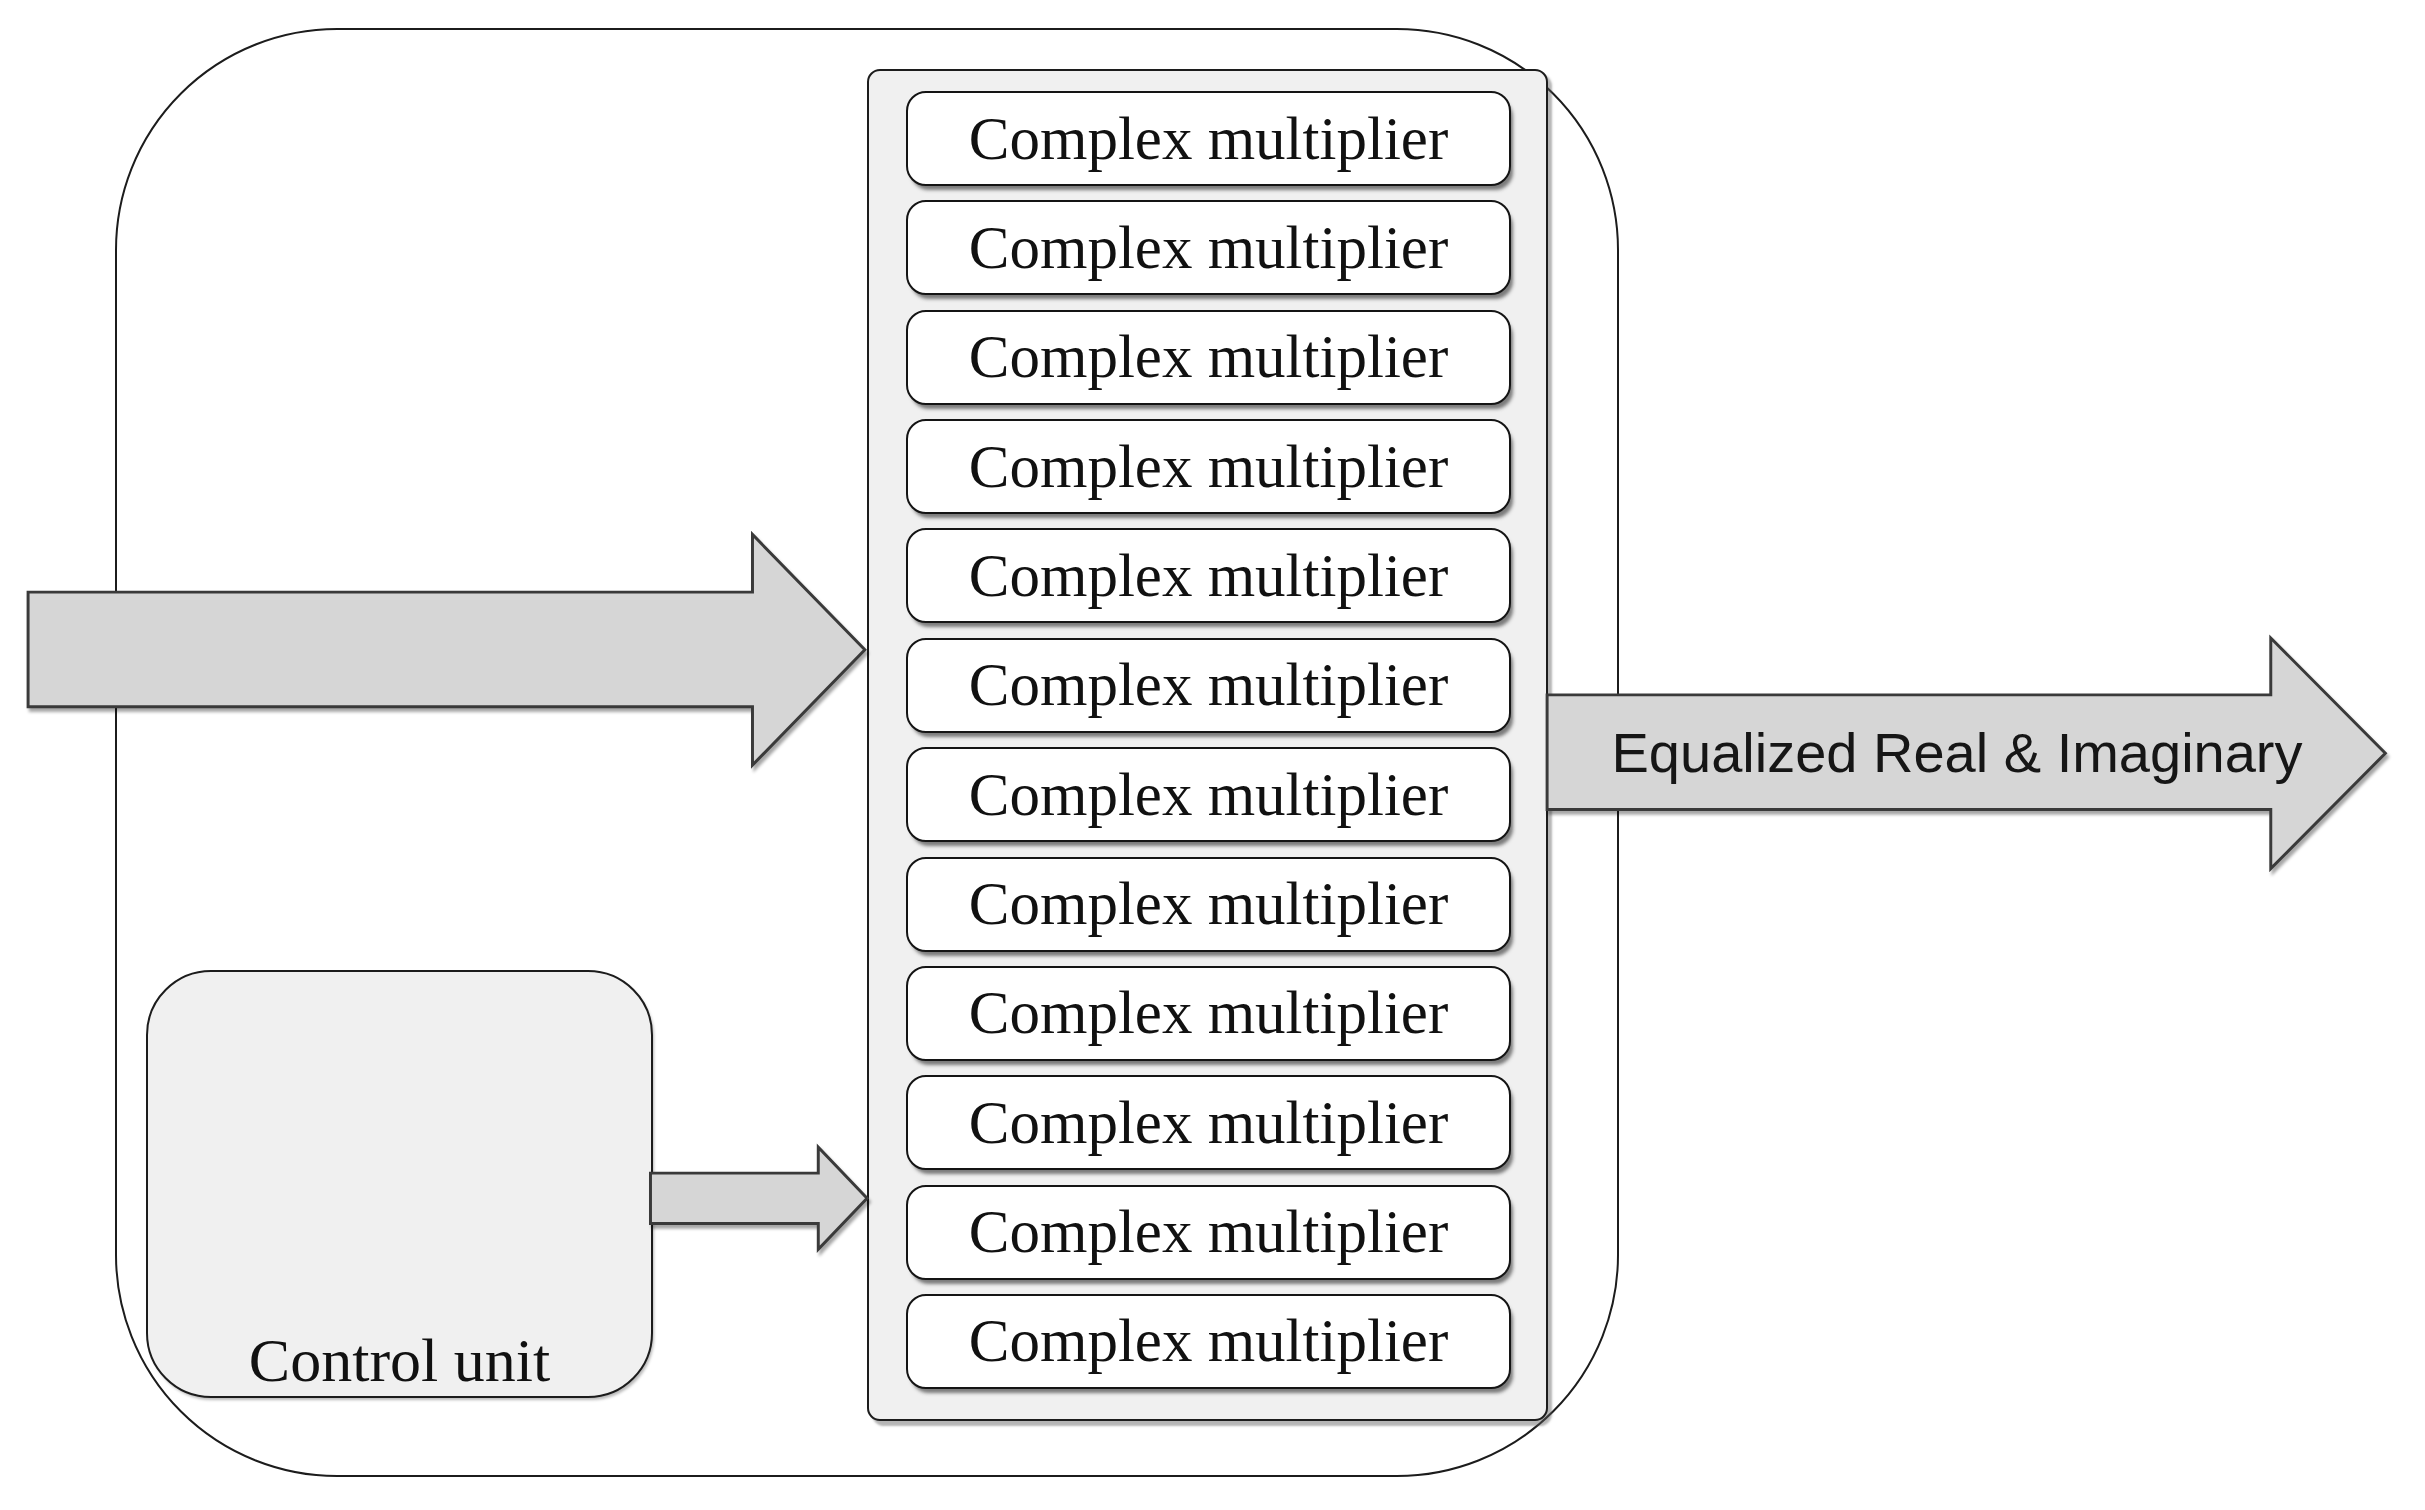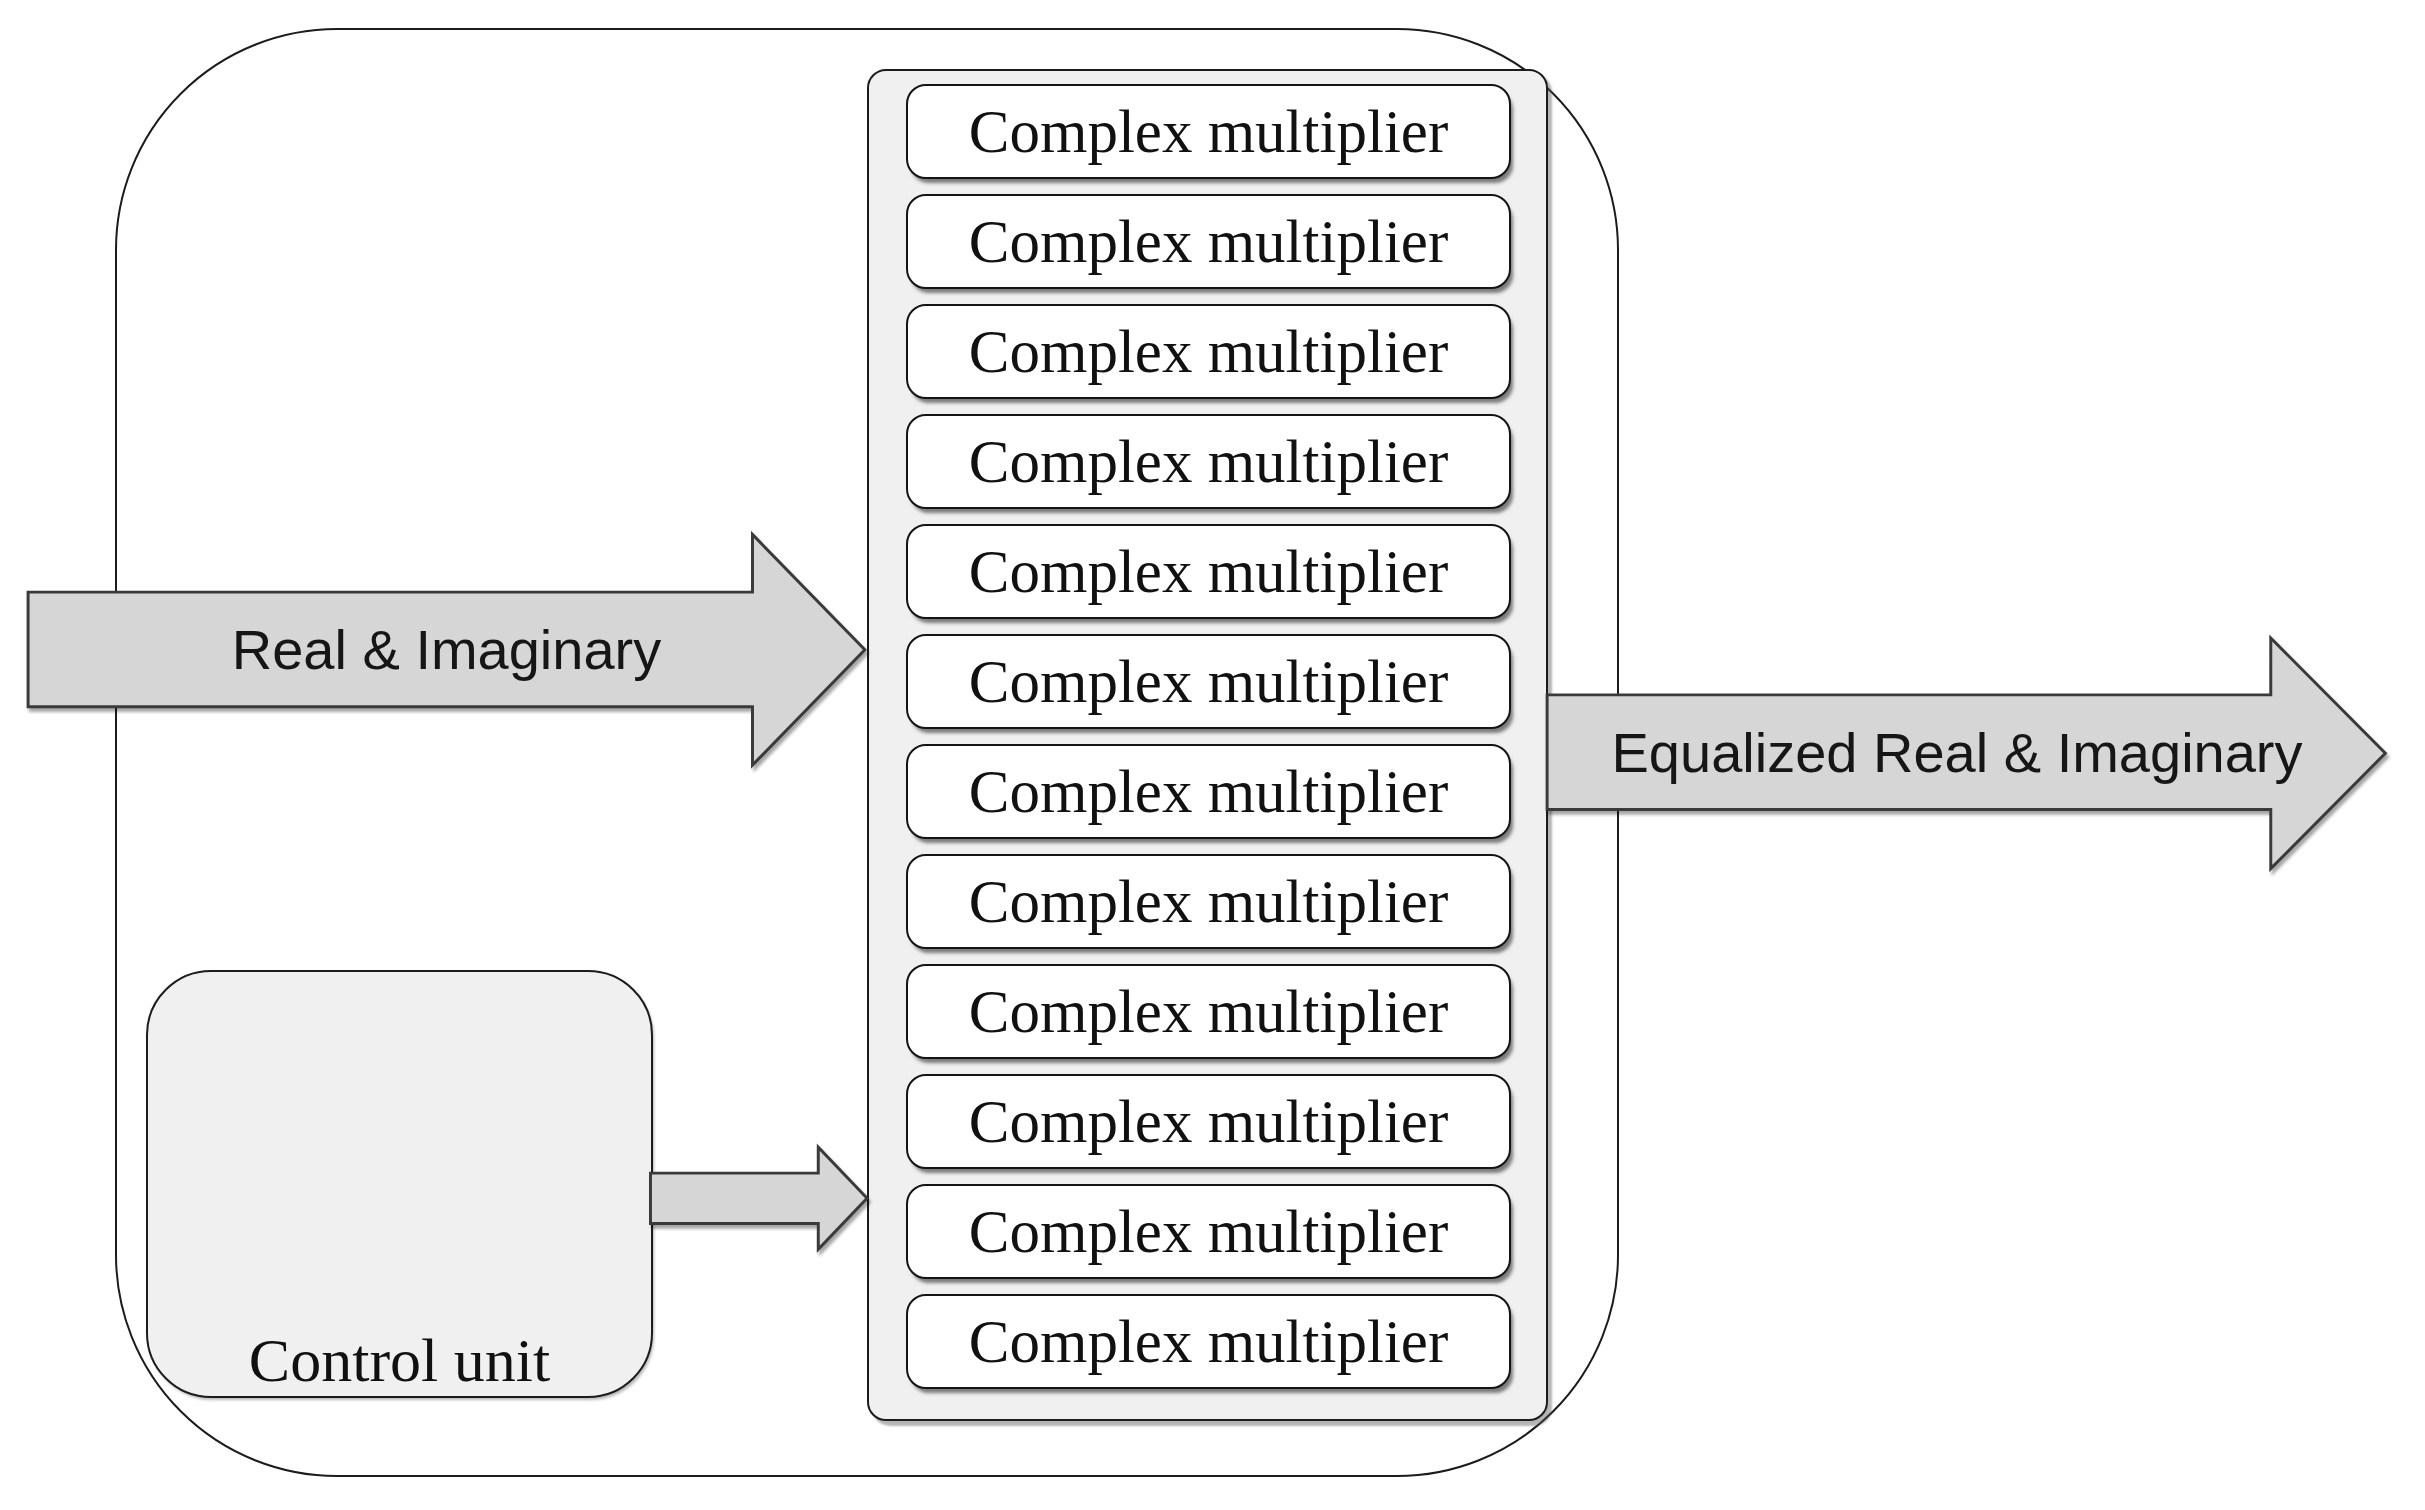--- a/index.html
+++ b/index.html
@@ -29,25 +29,25 @@
     background:var(--bg);
     box-sizing:border-box;
     z-index:1;
   }
 
   
   .stack{
     position:absolute;left:867px;top:69px;width:681px;height:1352px;
     background:var(--panel);
     border:2.2px solid var(--line);
-    border-radius:19px;
+    border-radius:13px;
     box-sizing:border-box;
     box-shadow:4.4px 5.2px 2.2px -0.7px rgba(90,90,90,0.45);
     display:flex;flex-direction:column;justify-content:space-between;
-    padding:13px 35px 30px 37px;
+    padding:20px 35px 30px 37px;
     z-index:2;
   }
   .mbox{
     height:95px;flex:0 0 95px;
     background:var(--boxfill);
     border:2.2px solid #141414;
     border-radius:20px;
     box-sizing:border-box;
     box-shadow:3.7px 6px 3.7px -2.2px rgba(45,45,45,0.6);
     display:flex;align-items:center;justify-content:center;
@@ -147,18 +147,17 @@
 
   <svg class="arrows" viewBox="0 0 3282 2044" xmlns="http://www.w3.org/2000/svg">
 
     <polygon points="38,801 1018,801 1018,723 1170,879 1018,1035 1018,956 38,956"></polygon>
 
     <polygon points="880,1587 1107,1587 1107,1552 1173,1621 1107,1690 1107,1655 880,1655"></polygon>
 
     <polygon points="2093,940 3072,940 3072,863 3227,1019 3072,1175 3072,1095 2093,1095"></polygon>
   </svg>
 
-  <div class="arrow-label lbl-in">Real &amp; Imaginary</div>
 
   <div class="arrow-label lbl-out">Equalized Real &amp; Imaginary</div>
 
 </div>
 
 
 </body></html>

